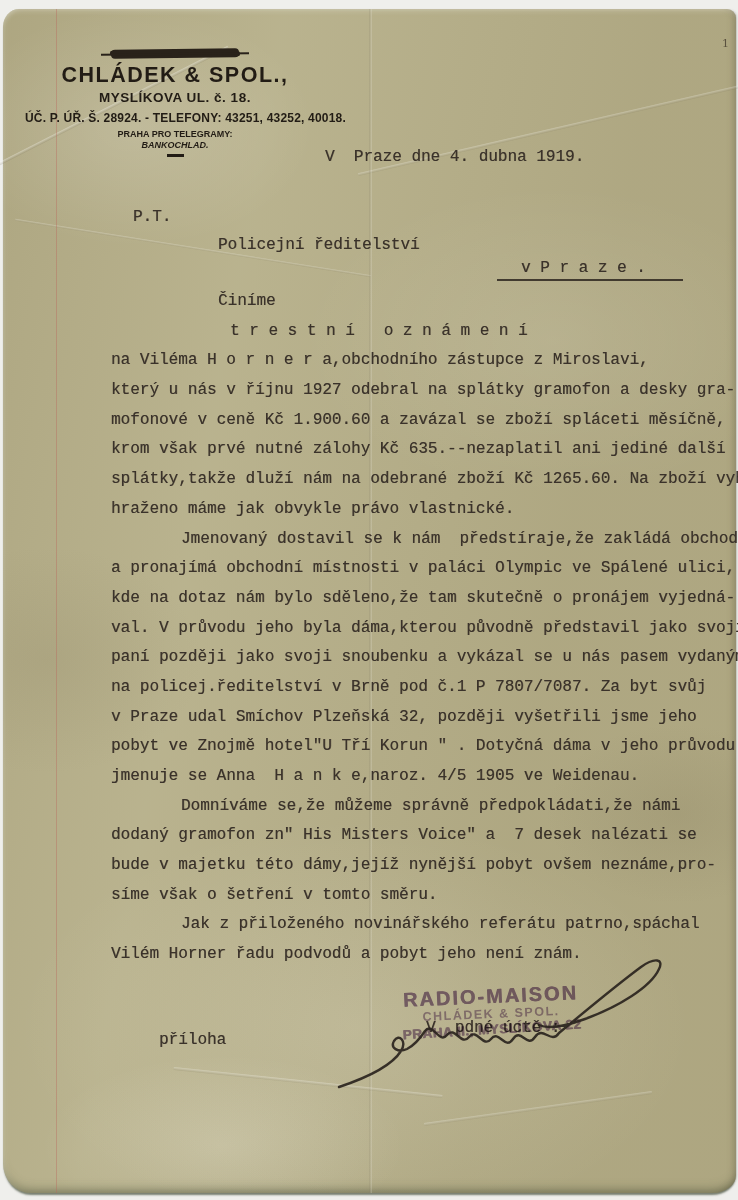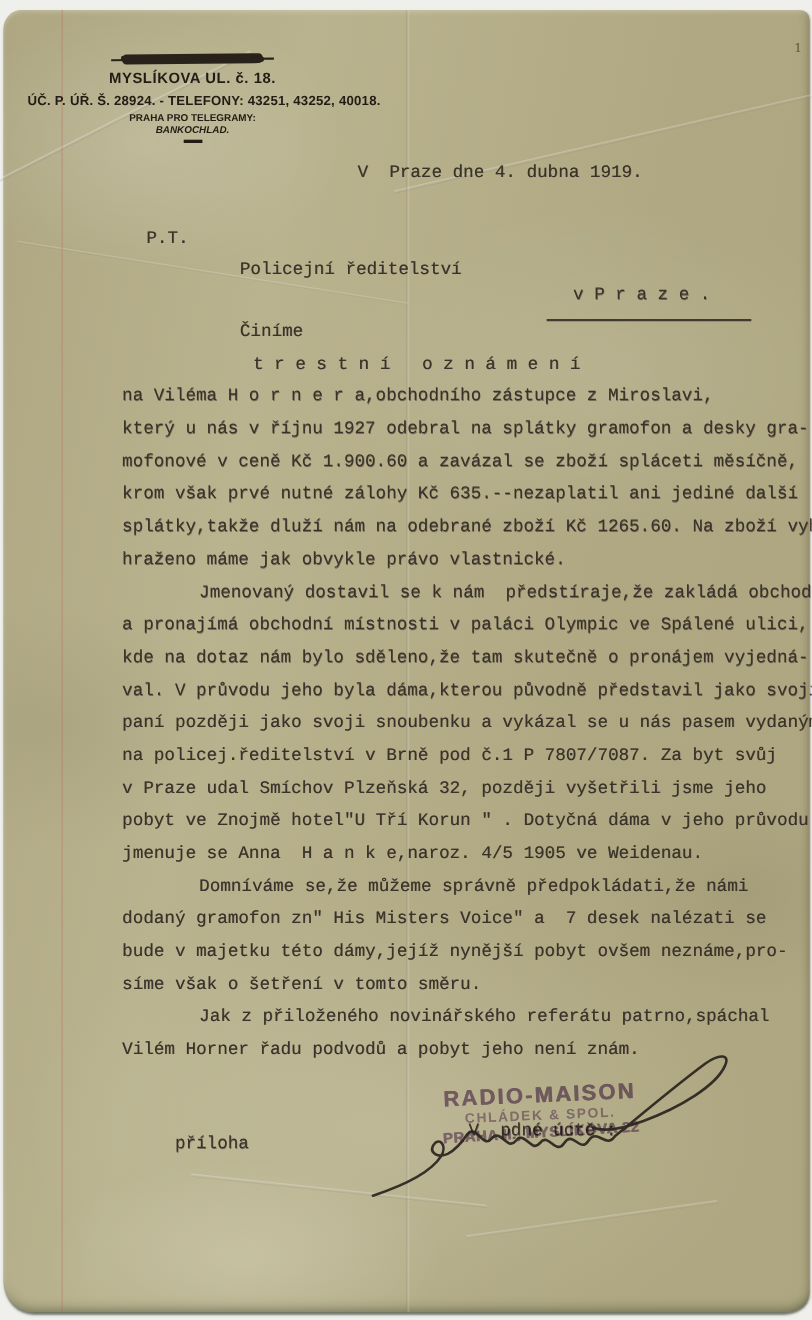--- a/index.html
+++ b/index.html
@@ -52,21 +52,21 @@
   .lh-tg1{font-size:9px;font-weight:bold;margin-top:4px;}
   .lh-tg2{font-size:9px;font-weight:bold;margin-top:1px;font-style:italic;}
   #lh-dash{width:17px;height:3px;background:#221c15;margin:4px auto 0;}
   
   .type{position:absolute;font-family:"Liberation Mono", monospace;font-size:16px;
     color:#3a322a;white-space:pre;
     text-shadow:.4px .3px .6px rgba(58,50,42,.55);}
   #date-line{left:322px;top:139px;}
   #salutation{left:130px;top:199px;}
   #recipient{left:215px;top:227px;}
-  #recipient-city{left:494px;top:250px;width:162px;padding-left:24px;padding-bottom:13px;
+  #recipient-city{left:494px;top:250px;width:162px;padding-left:24px;padding-bottom:2px;
     border-bottom:2px solid rgba(45,38,30,.85);}
   #letter-body{position:absolute;left:108px;top:283px;width:630px;
     font-family:"Liberation Mono", monospace;font-size:16px;color:#3a322a;
     text-shadow:.4px .3px .6px rgba(58,50,42,.55);}
   .tline{height:29.7px;white-space:pre;}
   #closing-line{left:423px;top:1010px;}
   #enclosure{left:156px;top:1022px;}
   
   #stamp{position:absolute;left:398px;top:977px;width:180px;text-align:center;
     transform:rotate(-2.5deg);color:#8b6b9a;mix-blend-mode:multiply;opacity:.85;}
@@ -90,20 +90,21 @@
     <div class="crease" id="crease-tl"></div>
     <div class="crease" id="crease-tr"></div>
     <div class="crease" id="crease-mid"></div>
     <div class="crease" id="fold-v"></div>
     <div class="crease" id="crease-b1"></div>
     <div class="crease" id="crease-b2"></div>
     <div id="margin-line"></div>
 
     <div id="letterhead">
       <div id="redacted"></div>
+      <div class="lh-company">CHLÁDEK &amp; SPOL.,</div>
       <div class="lh-street">MYSLÍKOVA UL. č. 18.</div>
       <div class="lh-info">ÚČ. P. ÚŘ. Š. 28924. - TELEFONY: 43251, 43252, 40018.</div>
       <div class="lh-tg1">PRAHA PRO TELEGRAMY:</div>
       <div class="lh-tg2">BANKOCHLAD.</div>
       <div id="lh-dash"></div>
     </div>
 
     <div class="type" id="date-line">V  Praze dne 4. dubna 1919.</div>
     <div class="type" id="salutation">P.T.</div>
     <div class="type" id="recipient">Policejní ředitelství</div>

